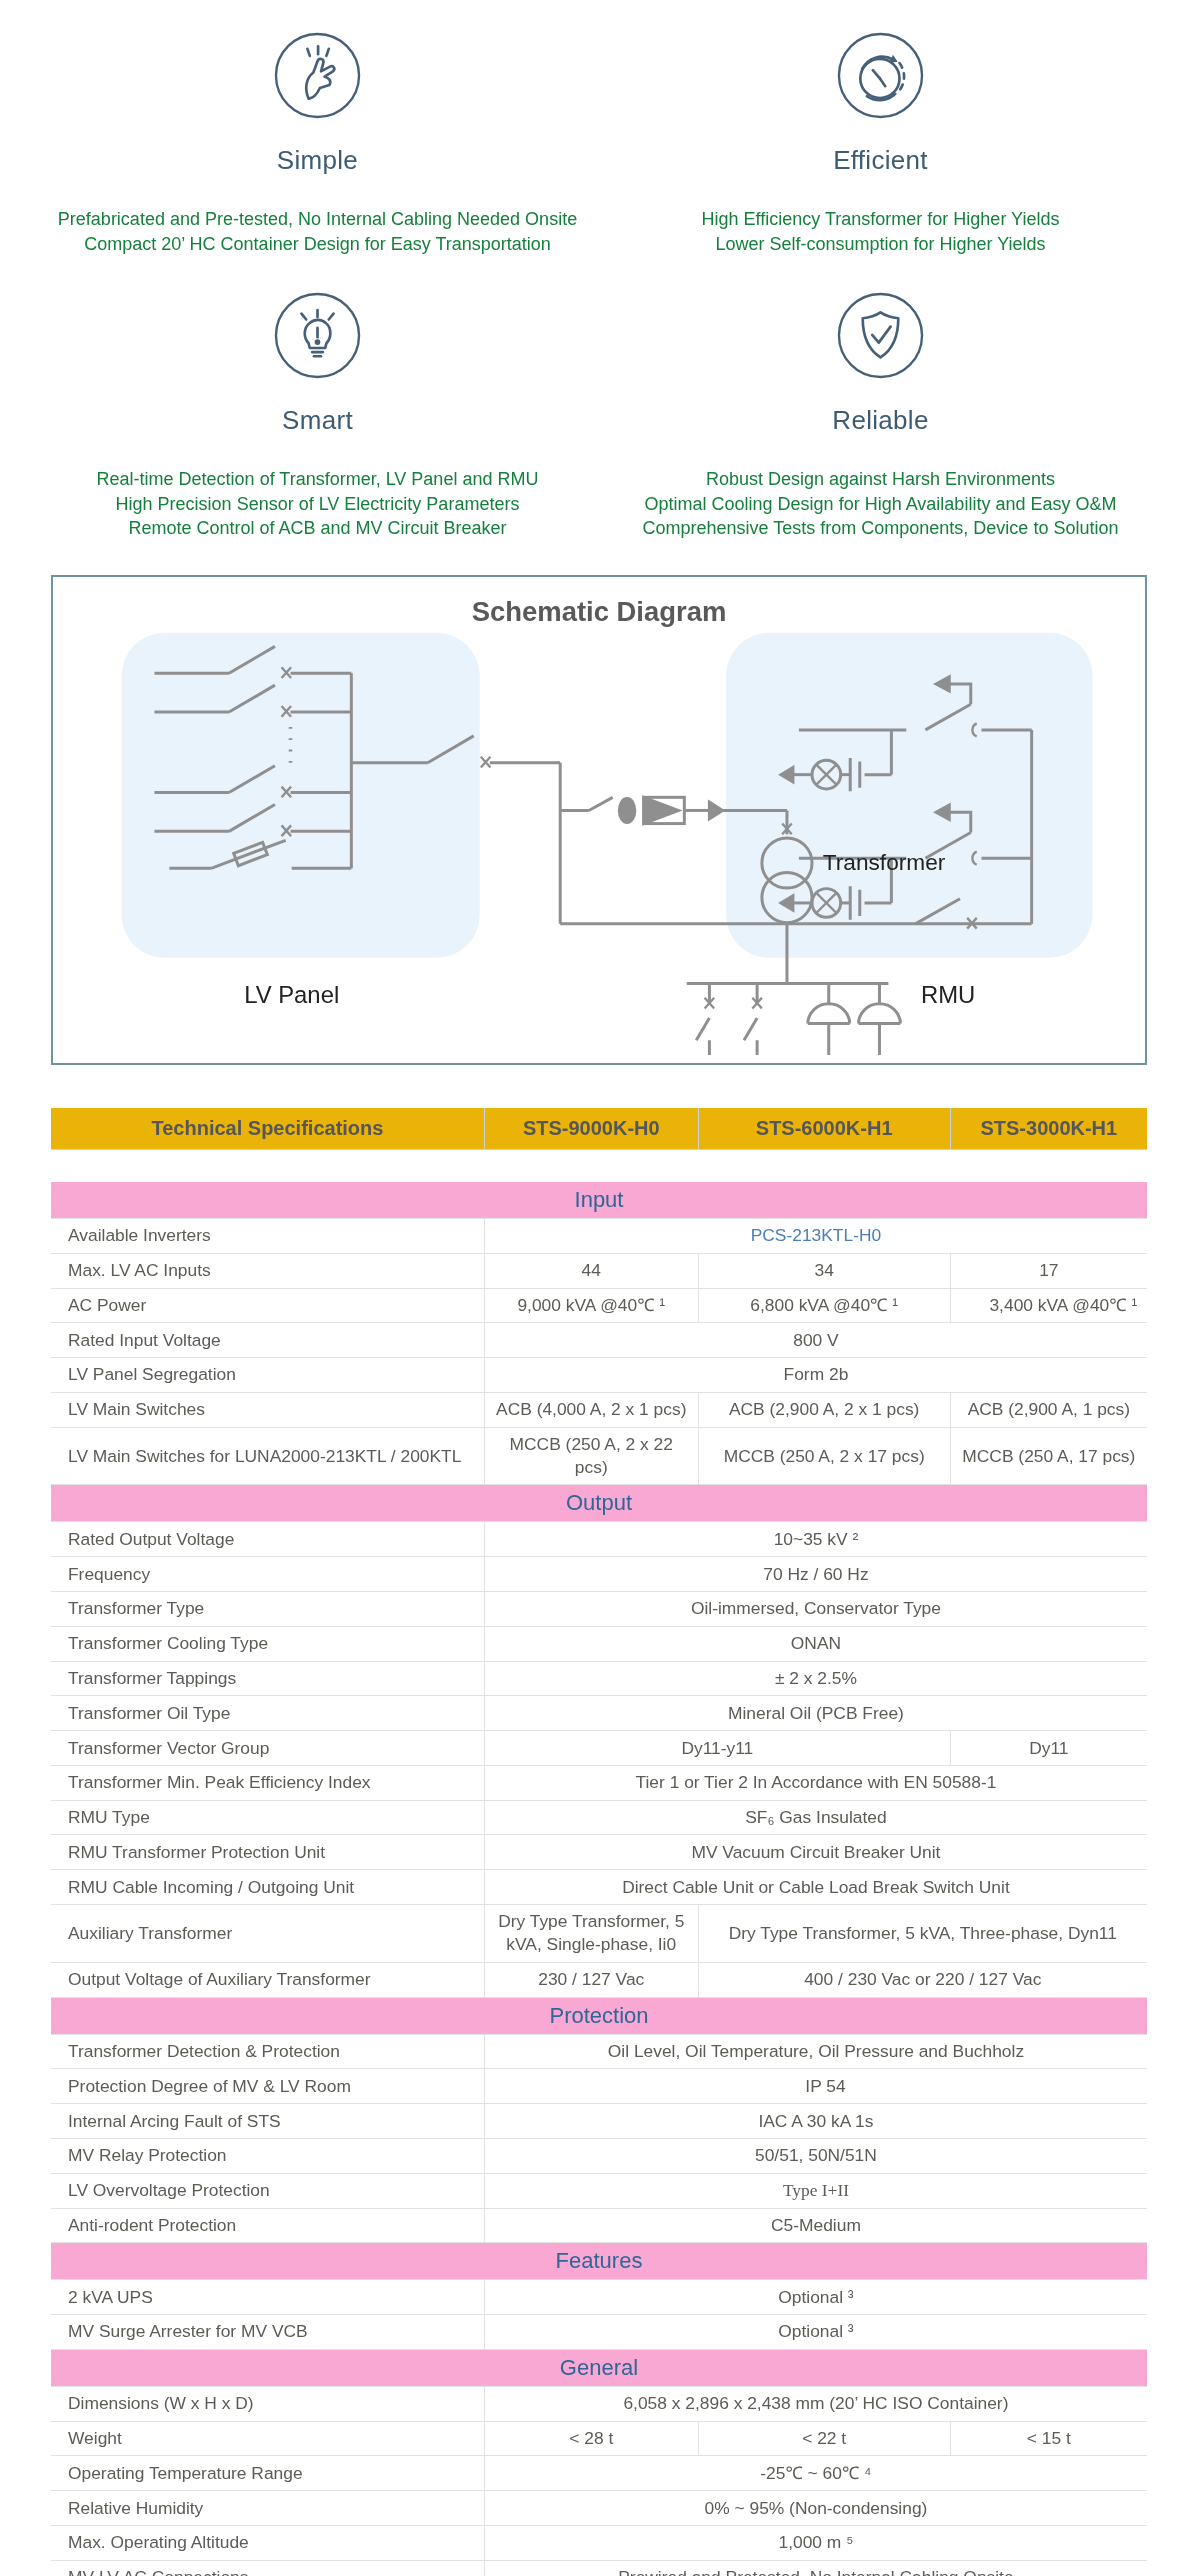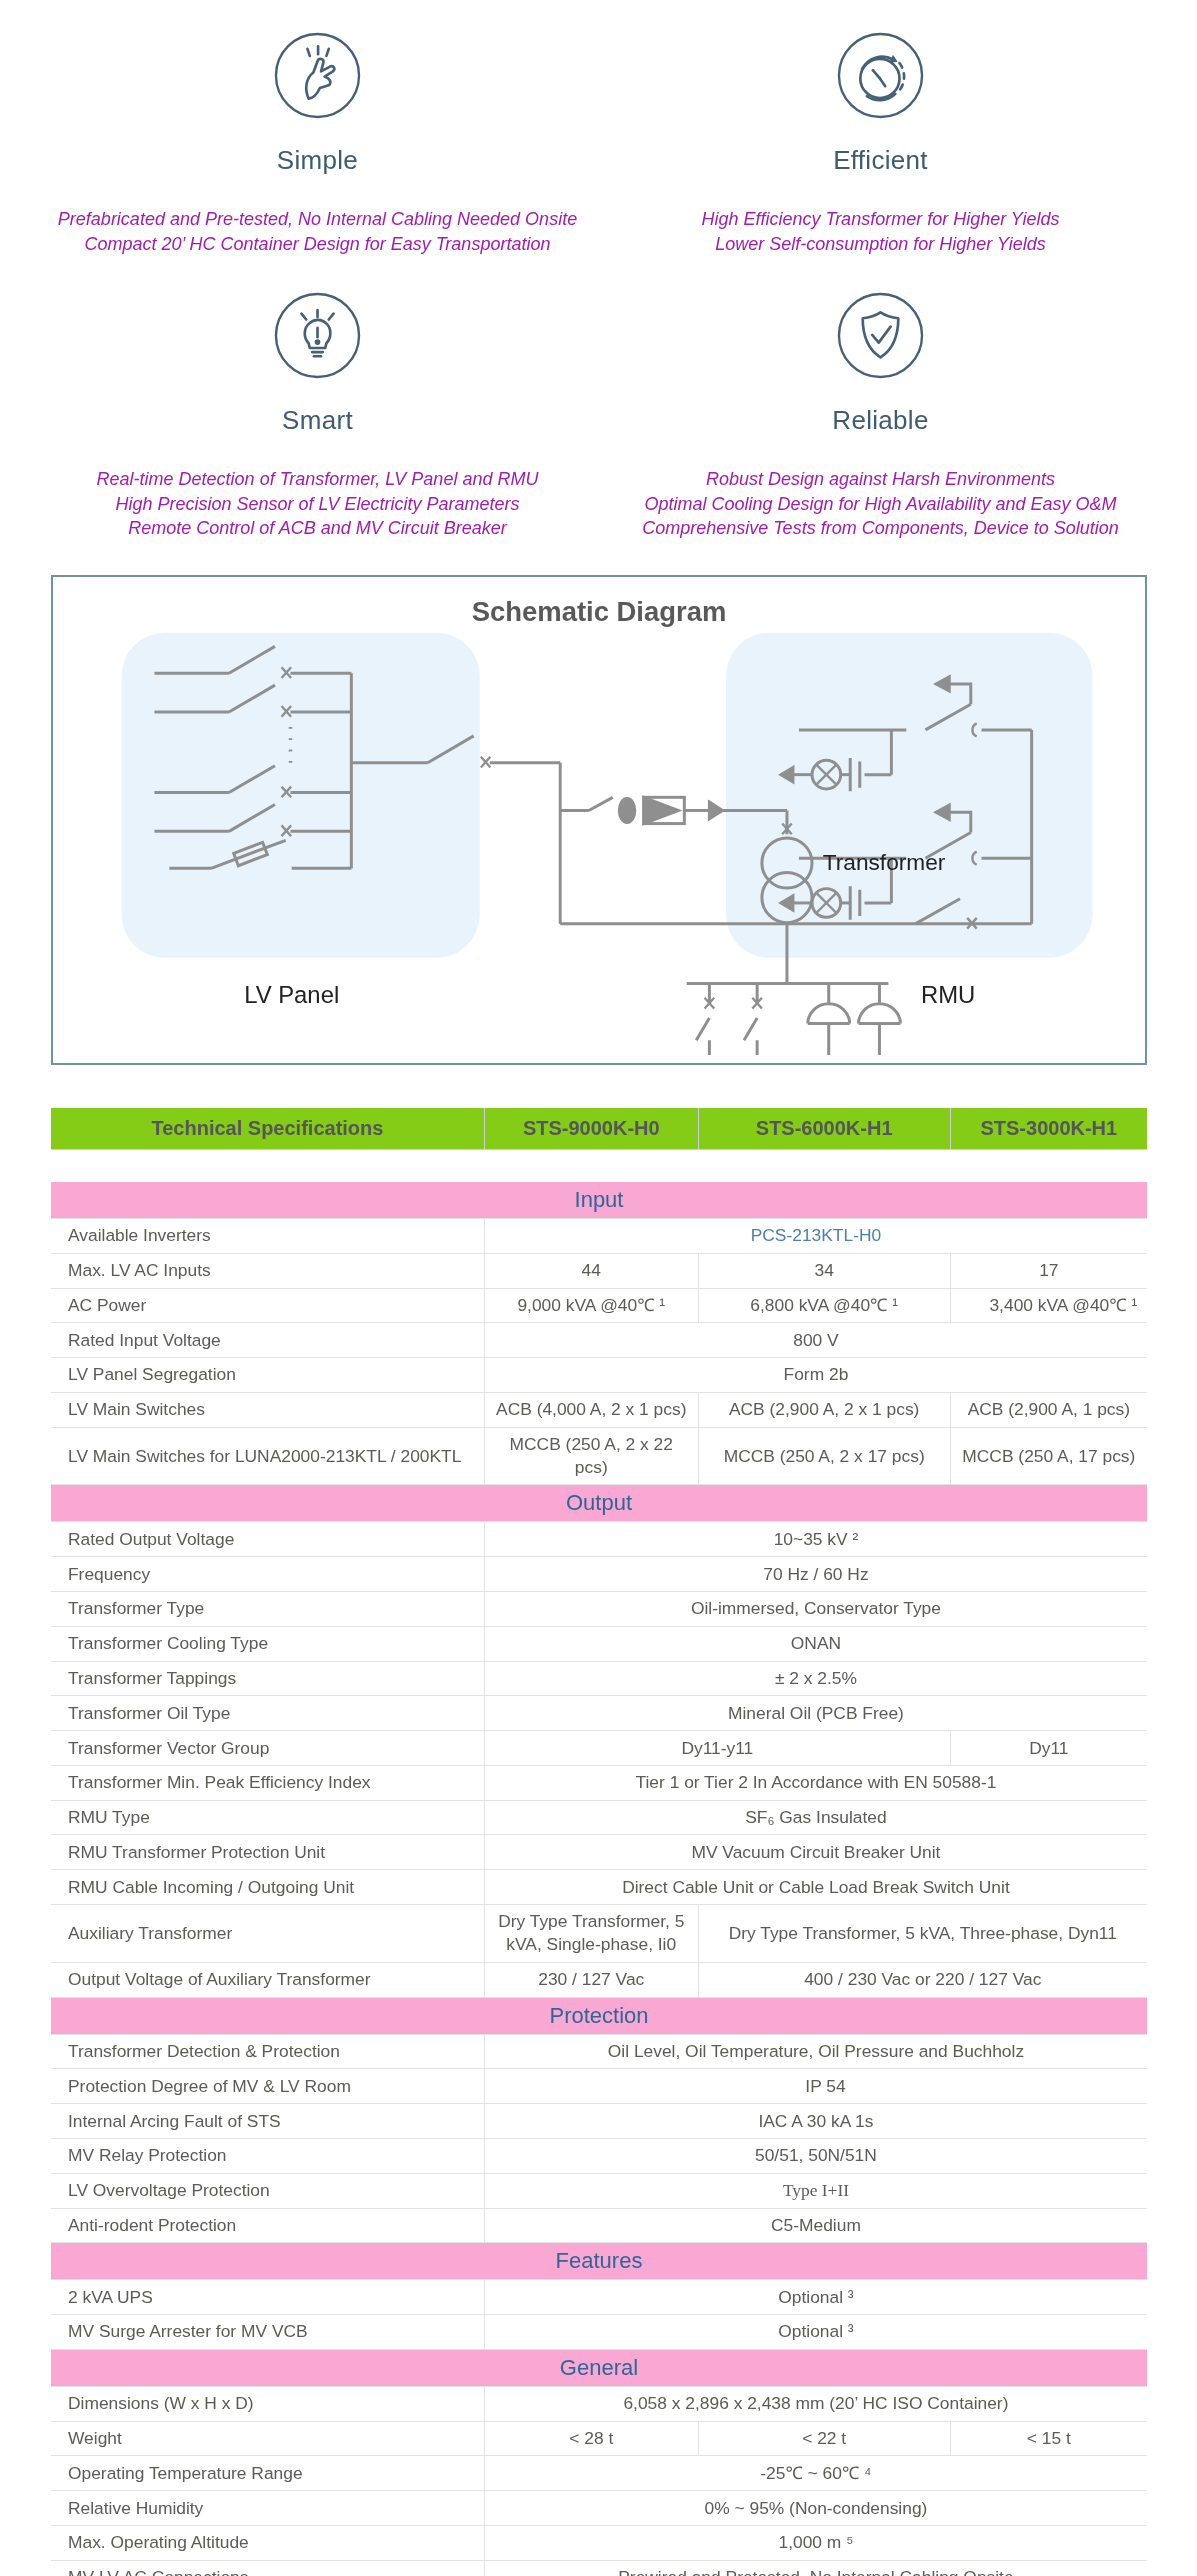--- a/index.html
+++ b/index.html
@@ -10,32 +10,32 @@
     color:#5c5b55;
   }
   
   .features {
     display:grid; grid-template-columns:1fr 1fr;
     padding:31px 36px 0 36px; row-gap:35px;
   }
   .feature { text-align:center; }
   .feature .f-icon { width:89px; height:89px; margin:0 auto 25px auto; display:block; }
   .feature h2 { font-size:26px; font-weight:normal; color:#3d5b73; margin-bottom:31px; letter-spacing:0.3px; }
-  .feature .f-line { font-size:18px; line-height:24.6px; color:#a21caf;font-style:italic; }
+  .feature .f-line { font-size:18px; line-height:24.6px; color:#15803d; }
   
   .schematic-box {
     margin:34px 51px 0 51px;
     border:2.4px solid #6f93a1;
     height:490px; position:relative; overflow:hidden;
   }
   .schematic-box svg { width:100%; height:100%; display:block; }
   
   .spec-table { margin:43px 51px 0 51px; }
   .spec-header {
-    display:flex; background:#84cc16; height:42px; align-items:center;
+    display:flex; background:#eab308; height:42px; align-items:center;
     font-size:20px; font-weight:bold; color:#55565a;
     border-bottom:1.2px solid #c9d2dd;
   }
   .spec-header .hcell { text-align:center; }
   .spec-header .hcell + .hcell { border-left:1.2px solid #c9d2dd; height:100%; display:flex; align-items:center; justify-content:center; }
   .h-label { width:39.5%; }
   .h-c1 { width:19.5%; } .h-c2 { width:23%; } .h-c3 { width:18%; }
   .table-gap { height:32px; }
   .section-band {
     background:#f9a8d4; height:37px;

